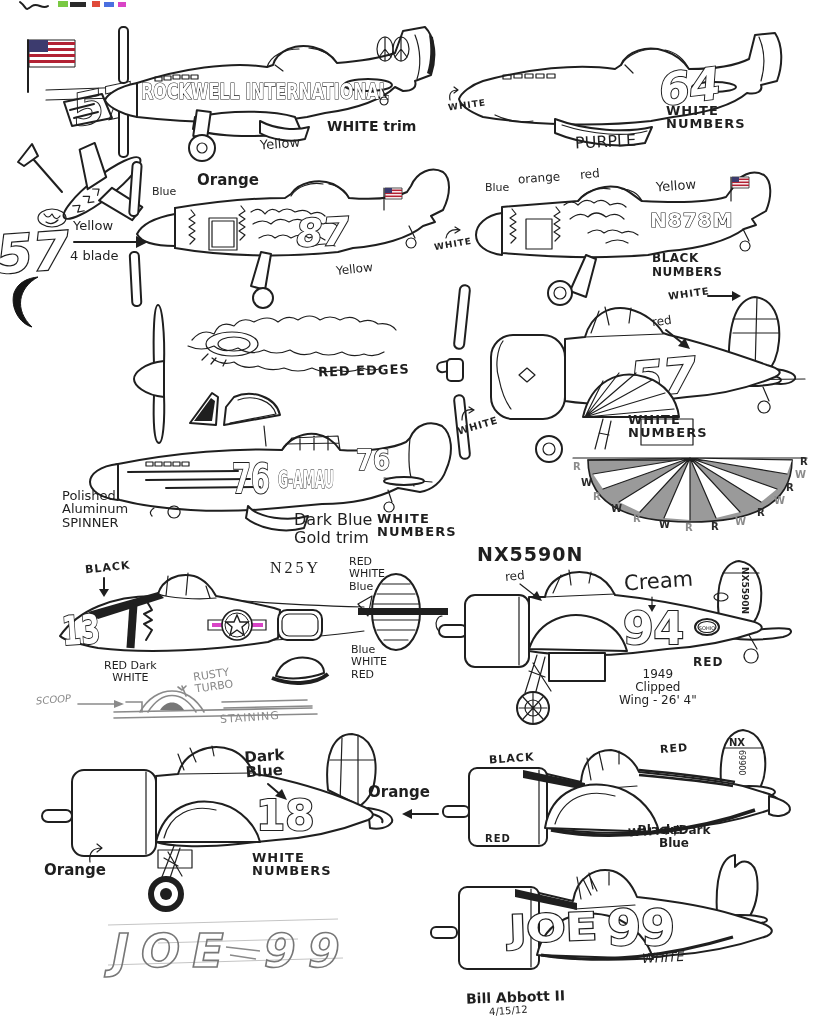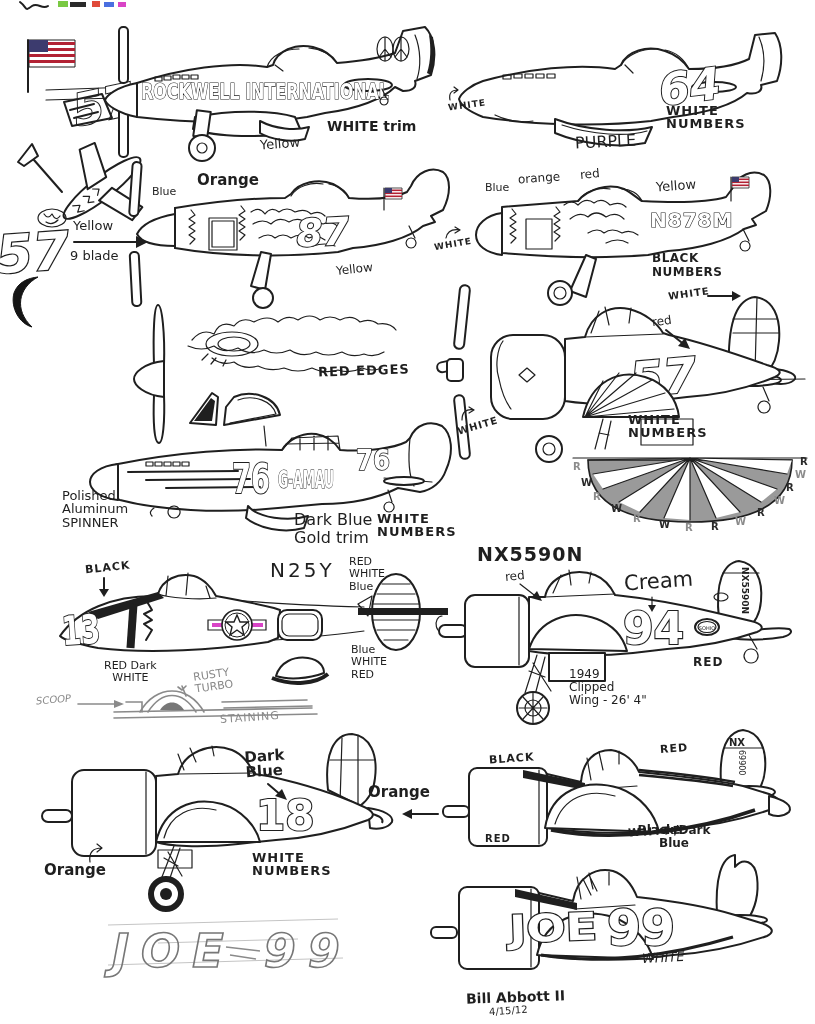--- a/index.html
+++ b/index.html
@@ -3,21 +3,21 @@
 <meta charset="utf-8">
 <style>
   html,body{margin:0;padding:0;background:#e8e8e8;}
   #sheet{position:relative;width:815px;height:1024px;background:#ffffff;overflow:hidden;
     font-family:"DejaVu Sans",sans-serif;color:#1f1f1f;}
   .abs{position:absolute;}
   .lbl{position:absolute;color:#1f1f1f;white-space:pre-line;line-height:1.12;font-family:"DejaVu Sans",sans-serif;}
   .hand10{font-size:10px;} .hand11{font-size:11px;} .hand12{font-size:12px;}
   .hand13{font-size:13px;} .hand14{font-size:14px;} .hand15{font-size:15px;font-weight:600;}
   .hand16{font-size:16px;} .hand19{font-size:19px;font-weight:600;} .hand21{font-size:21px;}
-  .hand20{font-size:20px;letter-spacing:3px;}
+  .hand20{font-size:16px;letter-spacing:3px;font-family:Liberation Serif, serif;}
   .caps9{font-size:9px;font-weight:700;letter-spacing:1px;}
   .caps10{font-size:10px;font-weight:700;letter-spacing:1px;}
   .caps11{font-size:11px;font-weight:700;letter-spacing:1px;}
   .caps12{font-size:12px;font-weight:700;letter-spacing:.5px;}
   .caps13{font-size:13px;font-weight:700;letter-spacing:1px;}
   .b600{font-weight:600;}
   .pencil{color:#8a8a8a;}
   svg{position:absolute;overflow:visible;}
   svg *{vector-effect:non-scaling-stroke;}
   .ink{stroke:#1f1f1f;fill:none;stroke-width:2;stroke-linecap:round;stroke-linejoin:round;}
@@ -162,21 +162,21 @@
     <path class="ink1" d="M296,68 l6,12 m-4,0 a5,5 0 1 0 .1,0"></path>
   </svg>
   <div class="lbl hand11" style="left:152px;top:186px;">Blue</div>
   <div class="lbl hand15" style="left:197px;top:172px;">Orange</div>
   <div class="lbl hand12" style="left:336px;top:263px;transform:rotate(-6deg);">Yellow</div>
   <div class="lbl hand13" style="left:73px;top:219px;">Yellow</div>
   <svg class="abs" style="left:72px;top:235px;" width="78" height="14">
     <line x1="2" y1="7" x2="64" y2="7" class="ink"></line>
       <path d="M64,1 L76,7 L64,13 Z" class="blk"></path>
   </svg>
-  <div class="lbl hand13" style="left:70px;top:249px;">9 blade</div>
+  <div class="lbl hand13" style="left:70px;top:249px;">4 blade</div>
 
   <svg class="abs" style="left:438px;top:163px;" width="377" height="147" viewBox="0 0 377 147">
     <path class="inkf" d="M64,44 L140,38 C150,26 170,20 186,26 C194,30 200,36 204,38 C240,40 268,40 288,34 L294,26 C300,12 314,6 326,12 C334,18 334,34 328,48 L314,56 L318,62 L306,66 C290,78 260,86 230,88 L210,92 C160,96 110,94 64,90 Z"></path>
     <path class="inkf" d="M64,50 C48,52 38,62 38,72 C38,82 48,90 64,92 Z"></path>
     <path class="ink1" d="M74,46 l4,5 -6,4 6,4 -6,4 6,4 -6,4 6,4 -5,5 M118,44 l4,5 -6,4 6,4 -6,4 6,4 -6,4 6,4 -5,5"></path>
     <rect x="88" y="56" width="26" height="30" class="ink1"></rect>
     <path class="ink1" d="M126,42 q8,-6 14,0 q8,-8 16,-2 q8,-6 16,2 q10,-4 16,2 M132,56 q10,-8 18,-2 q8,-8 18,0 q10,-6 18,2 M150,70 q10,-6 16,0 q8,-6 18,0 q8,-4 16,2 M168,80 q12,-6 22,0"></path>
     <path class="ink1" d="M140,38 C146,28 160,24 172,26 M204,38 C200,30 192,26 184,26"></path>
     <text x="212" y="64" font-size="20" class="outl" stroke-width="1.2" letter-spacing="1">N878M</text>
     <g>
@@ -429,21 +429,21 @@
   <svg class="abs" style="left:518px;top:582px;" width="30" height="22">
     <line x1="2" y1="2" x2="20" y2="16" class="ink1"></line>
       <path d="M13,16 L24,19 L19,9 Z" class="blk"></path>
   </svg>
   <div class="lbl hand21" style="left:624px;top:570px;transform:rotate(-4deg);">Cream</div>
   <svg class="abs" style="left:646px;top:595px;" width="12" height="18">
     <line x1="6" y1="2" x2="6" y2="10" class="ink1"></line>
       <path d="M2,10 L6,17 L10,10 Z" class="blk"></path>
   </svg>
   <div class="lbl hand12 b600" style="left:693px;top:656px;letter-spacing:1px;">RED</div>
-  <div class="lbl hand12" style="left:569px;top:668px;line-height:1.1;">1949
+  <div class="lbl hand12" style="left:619px;top:668px;line-height:1.1;text-align:center;">1949
 Clipped
 Wing - 26' 4"</div>
 
   <svg class="abs" style="left:28px;top:726px;" width="434" height="182" viewBox="0 0 434 182">
     <rect x="14" y="84" width="30" height="12" rx="6" class="inkf"></rect>
     <path class="inkf" d="M300,64 C296,28 306,8 324,8 C342,10 350,28 347,52 C346,64 340,74 332,80 Z"></path>
     <path class="ink1" d="M302,34 L346,34 M314,12 L312,78 M330,10 L330,80"></path>
     <path class="inkf" d="M340,82 C356,84 366,90 364,96 C360,102 350,104 342,102 Z M344,88 C352,90 356,93 354,97"></path>
     <ellipse cx="315" cy="88" rx="27" ry="6" class="inkf"></ellipse>
     <path class="inkf" d="M128,50 L150,48 C156,26 182,16 204,24 C214,28 222,38 226,48 L240,50 C276,58 308,68 334,80 C346,85 348,90 340,94 C314,104 282,112 248,114 L210,118 C170,122 140,120 128,116 Z"></path>

